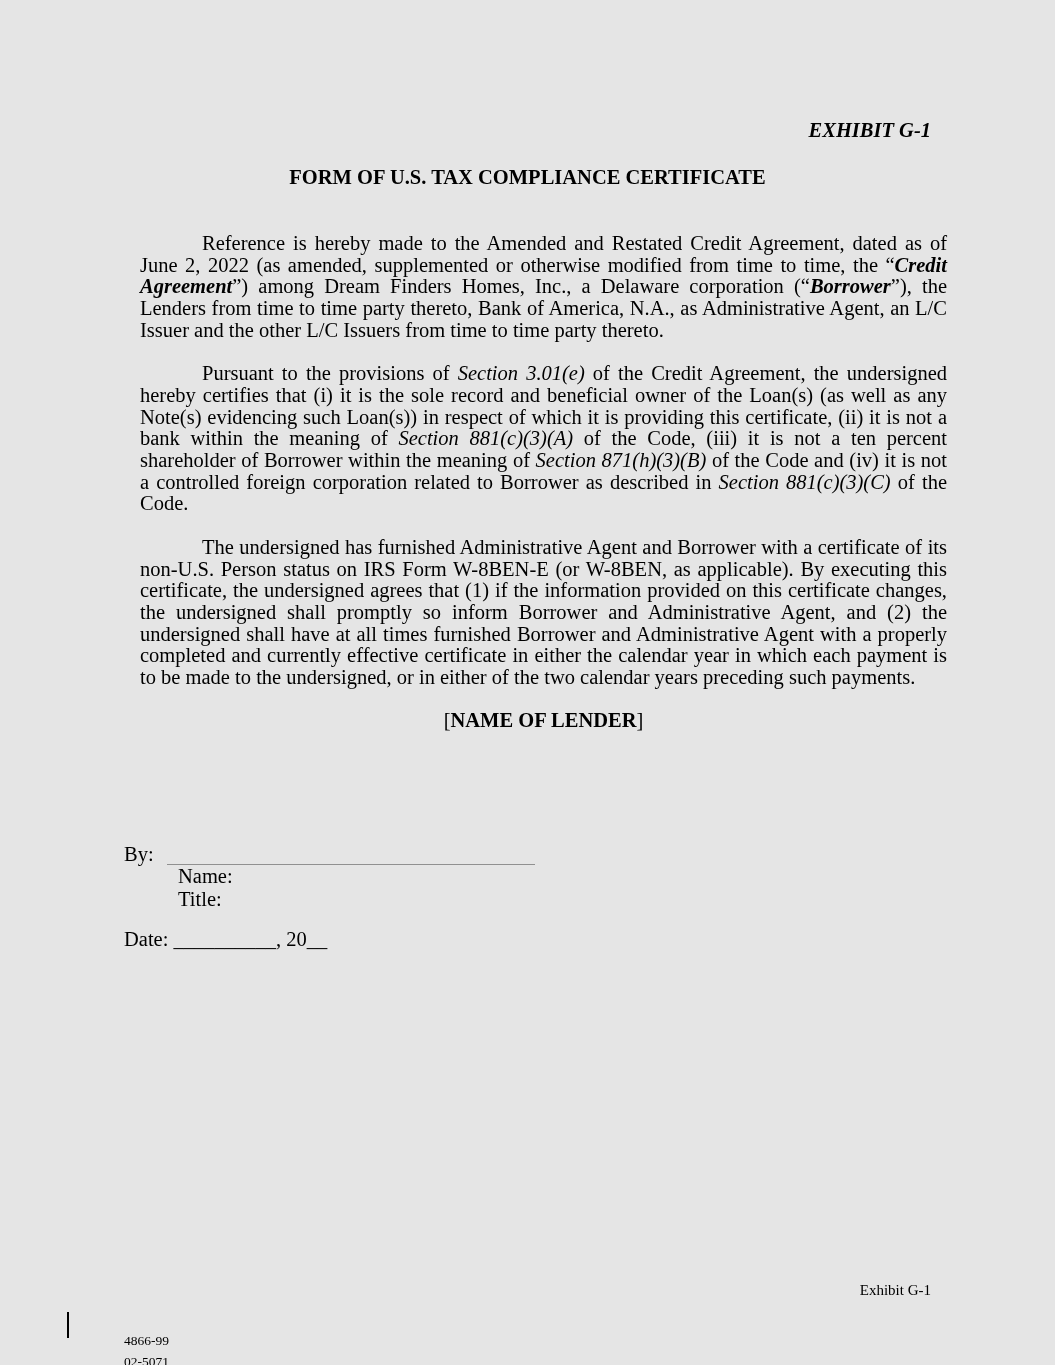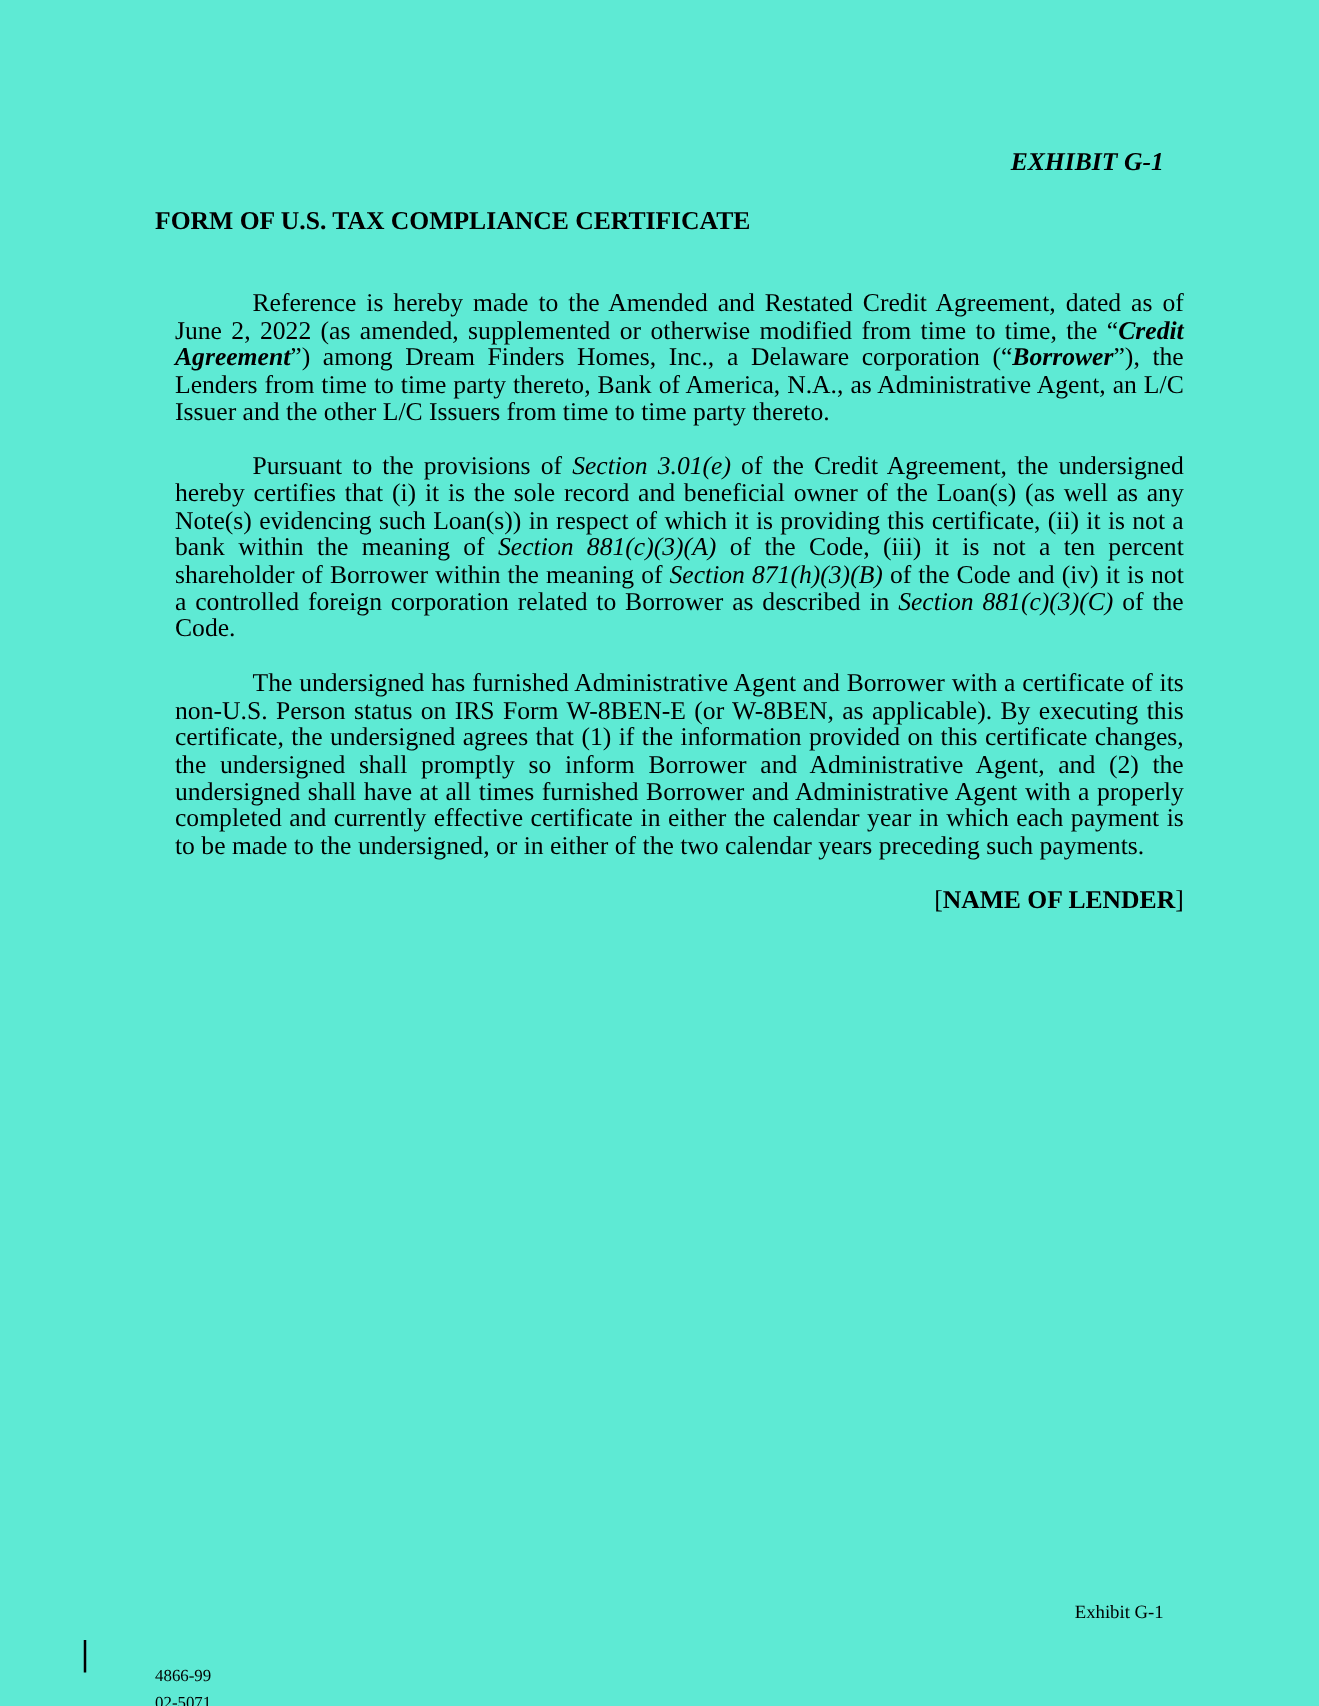--- a/index.html
+++ b/index.html
@@ -1,45 +1,46 @@
 <!DOCTYPE html>
 <html><head>
 <meta charset="utf-8">
 <style>
   html,body { margin:0; padding:0; background:#ffffff; }
   .page {
     position:relative;
     width:1055px; height:1365px;
-    background:#5eead4;
+    background:#e5e5e5;
     font-family:"Liberation Serif", serif;
     color:#000000;
     overflow:hidden;
   }
 
   .exhibit-header {
     position:absolute; top:119px; left:124px; width:807px;
     text-align:right;
     font-size:20.5px; font-weight:bold; font-style:italic;
     line-height:22px;
   }
 
   .title-block {
     position:absolute; top:166px; left:124px; width:807px;
+    text-align:center;
     font-size:20.5px; line-height:22.8px;
   }
   .doc-title { font-weight:bold; }
   .doc-subtitle { font-weight:normal; }
 
   .body-text {
     position:absolute; top:233px; left:140px; width:807px;
     font-size:20.5px; line-height:21.7px;
     text-align:justify;
   }
   .body-text p { margin:0 0 21.7px 0; text-indent:62px; }
-  .body-text p.lender-line { text-indent:0; text-align:right; }
+  .body-text p.lender-line { text-indent:0; text-align:center; }
 
   .seg-normal {}
   .seg-italic { font-style:italic; }
   .seg-bold { font-weight:bold; }
   .seg-bold-italic { font-weight:bold; font-style:italic; }
 
   .signature-block {
     position:absolute; top:843px; left:124px; width:500px;
     font-size:20.5px; line-height:22.4px;
   }
@@ -89,20 +90,29 @@
     <div class="doc-title">FORM OF U.S. TAX COMPLIANCE CERTIFICATE</div>
   </div>
 
   <div class="body-text">
     <p><span class="seg-normal">Reference is hereby made to the Amended and Restated Credit Agreement, dated as of June 2, 2022 (as amended, supplemented or otherwise modified from time to time, the “</span><span class="seg-bold-italic">Credit Agreement</span><span class="seg-normal">”) among Dream Finders Homes, Inc., a Delaware corporation (“</span><span class="seg-bold-italic">Borrower</span><span class="seg-normal">”), the Lenders from time to time party thereto, Bank of America, N.A., as Administrative Agent, an L/C Issuer and the other L/C Issuers from time to time party thereto.</span></p>
     <p><span class="seg-normal">Pursuant to the provisions of </span><span class="seg-italic">Section 3.01(e)</span><span class="seg-normal"> of the Credit Agreement, the undersigned hereby certifies that (i) it is the sole record and beneficial owner of the Loan(s) (as well as any Note(s) evidencing such Loan(s)) in respect of which it is providing this certificate, (ii) it is not a bank within the meaning of </span><span class="seg-italic">Section 881(c)(3)(A)</span><span class="seg-normal"> of the Code, (iii) it is not a ten percent shareholder of Borrower within the meaning of </span><span class="seg-italic">Section 871(h)(3)(B)</span><span class="seg-normal"> of the Code and (iv) it is not a controlled foreign corporation related to Borrower as described in </span><span class="seg-italic">Section 881(c)(3)(C)</span><span class="seg-normal"> of the Code.</span></p>
     <p><span class="seg-normal">The undersigned has furnished Administrative Agent and Borrower with a certificate of its non-U.S. Person status on IRS Form W-8BEN-E (or W-8BEN, as applicable). By executing this certificate, the undersigned agrees that (1) if the information provided on this certificate changes, the undersigned shall promptly so inform Borrower and Administrative Agent, and (2) the undersigned shall have at all times furnished Borrower and Administrative Agent with a properly completed and currently effective certificate in either the calendar year in which each payment is to be made to the undersigned, or in either of the two calendar years preceding such payments.</span></p>
     <p class="lender-line"><span class="seg-normal">[</span><span class="seg-bold">NAME OF LENDER</span><span class="seg-normal">]</span></p>
   </div>
 
+  <div class="signature-block">
+    <div class="by-row">
+      <span class="by-label">By:</span>
+      <span class="signature-line"></span>
+    </div>
+    <div class="indent-line">Name:</div>
+    <div class="indent-line">Title:</div>
+    <div class="date-row">Date: __________, 20__</div>
+  </div>
 
   <div class="footer-left">
     <div>4866-99</div>
     <div>02-5071</div>
     <div>
       <span>v.</span><span class="version-deleted">1</span><span class="version-inserted">16</span>
     </div>
   </div>
 
   <div class="change-bar"></div>

